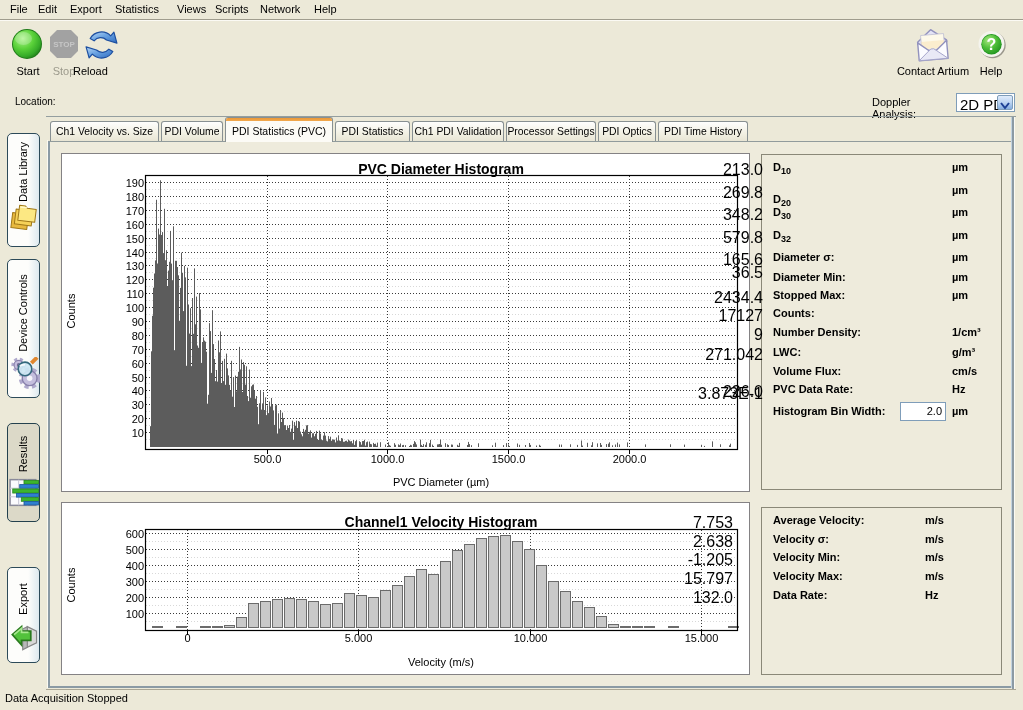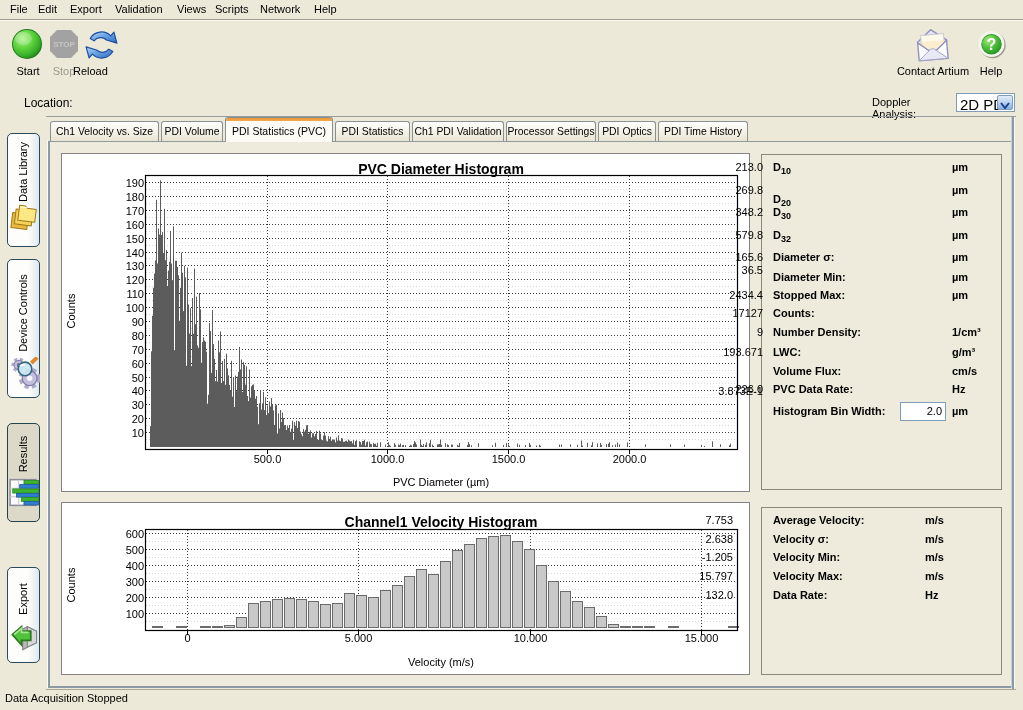--- a/index.html
+++ b/index.html
@@ -4,30 +4,30 @@
 html,body{width:1023px;height:710px;background:#ece9d8;font-family:"Liberation Sans",sans-serif;color:#000;overflow:hidden}
 .abs{position:absolute}
 #page{position:relative;width:841px;height:710px}
 .menu{font-size:11px}
 .tab{position:absolute;font-size:10.4px;white-space:nowrap;overflow:hidden;text-align:center;border:1px solid #889092;border-bottom:none;border-radius:3px 3px 0 0;background:linear-gradient(#fefefd,#f2f0e3 60%,#e8e5d4);padding-top:4px;height:20px;top:121px;z-index:3}
 .seltab{position:absolute;font-size:10.5px;white-space:nowrap;overflow:hidden;text-align:center;border:1px solid #889092;border-bottom:none;border-radius:3px 3px 0 0;background:#fcfbf6;padding-top:7px;height:25px;top:117px;z-index:5}
 .seltab:before{content:"";position:absolute;left:-1px;top:-1px;right:-1px;height:4px;border-radius:3px 3px 0 0;background:linear-gradient(#e8922e,#f2a94f)}
 .vtab{position:absolute;left:7px;width:33px;border:1px solid #2c4a59;border-radius:5px;background:linear-gradient(90deg,#fdfdfb 65%,#dde9ef)}
 .vtab .txt{position:absolute;left:15px;transform:translate(-50%,-50%) rotate(-90deg);font-size:11px;white-space:nowrap}
 .srow{position:absolute;font-size:11px;font-weight:bold;white-space:nowrap}
-.sval{position:absolute;font-size:11px;text-align:right;white-space:nowrap}
+.sval{position:absolute;font-size:16px;text-align:right;white-space:nowrap}
 .sunit{position:absolute;font-size:11px;font-weight:bold;white-space:nowrap}
 </style></head>
 <body>
 <div id="page">
 
 <div class="abs menu" style="left:10px;top:3px">File</div>
 <div class="abs menu" style="left:38px;top:3px">Edit</div>
 <div class="abs menu" style="left:70px;top:3px">Export</div>
-<div class="abs menu" style="left:115px;top:3px">Validation</div>
+<div class="abs menu" style="left:115px;top:3px">Statistics</div>
 <div class="abs menu" style="left:177px;top:3px">Views</div>
 <div class="abs menu" style="left:215px;top:3px">Scripts</div>
 <div class="abs menu" style="left:260px;top:3px">Network</div>
 <div class="abs menu" style="left:314px;top:3px">Help</div>
 <div class="abs" style="left:0;top:19px;width:1023px;height:1px;background:#9f9c8d"></div>
     <div class="abs" style="left:0;top:20px;width:1023px;height:1px;background:#fbfaf4"></div>
 
 <svg class="abs" style="left:0;top:20px" width="1023" height="66" viewBox="0 0 1023 66">
 <defs>
 <radialGradient id="gStart" cx="0.35" cy="0.3" r="0.75">
@@ -73,21 +73,21 @@
 <circle cx="991.5" cy="24.3" r="10.2" fill="#1f941f"></circle>
 <circle cx="991.5" cy="24.3" r="9.6" fill="url(#gHelp)"></circle>
 <text x="991.5" y="30" font-size="16" font-weight="bold" fill="#ffffff" text-anchor="middle" font-family="Liberation Sans">?</text>
 </svg>
 <div class="abs" style="left:0;top:65px;width:56px;text-align:center;font-size:11px">Start</div>
 <div class="abs" style="left:36px;top:65px;width:56px;text-align:center;font-size:11px;color:#9c9a8c">Stop</div>
 <div class="abs" style="left:73px;top:65px;width:56px;text-align:left;font-size:11px">Reload</div>
 <div class="abs" style="left:893px;top:65px;width:80px;text-align:center;font-size:11px;white-space:nowrap">Contact Artium</div>
 <div class="abs" style="left:963px;top:65px;width:56px;text-align:center;font-size:11px">Help</div>
 
-<div class="abs" style="left:24px;top:96px;font-size:12px">Location:</div>
+<div class="abs" style="left:15px;top:96px;font-size:10px">Location:</div>
 
 <div class="abs" style="left:872px;top:96px;font-size:11px">Doppler Analysis:</div>
 <div class="abs" style="left:956px;top:93px;width:59px;height:19px;background:#fff;border:1px solid #7f9db9">
 <span style="font-size:15px;position:absolute;left:3px;top:2px">2D PDI</span>
 <span style="position:absolute;right:1px;top:1px;width:16px;height:15px;border-radius:2px;background:linear-gradient(#e0ecfb,#bcd4f2 50%,#86aee0);border:1px solid #7f9db9;text-align:center"><svg width="10" height="8" viewBox="0 0 10 8" style="margin-top:3px">
           <path d="M1 1 L5 6 L9 1" fill="none" stroke="#1c3f94" stroke-width="2"></path>
         </svg></span>
 </div>
 
 <div class="vtab" style="top:133px;height:114px">
@@ -345,21 +345,21 @@
     <div class="sunit" style="left:952px;top:271px">µm</div>
     <div class="srow" style="left:773px;top:289px">Stopped Max:</div>
     <div class="sval" style="right:78px;top:289px">2434.4</div>
     <div class="sunit" style="left:952px;top:289px">µm</div>
     <div class="srow" style="left:773px;top:307px">Counts:</div>
     <div class="sval" style="right:78px;top:307px">17127</div>
     <div class="srow" style="left:773px;top:326px">Number Density:</div>
     <div class="sval" style="right:78px;top:326px">9</div>
     <div class="sunit" style="left:952px;top:326px">1/cm³</div>
     <div class="srow" style="left:773px;top:346px">LWC:</div>
-    <div class="sval" style="right:78px;top:346px">193.671</div>
+    <div class="sval" style="right:78px;top:346px">271.042</div>
     <div class="sunit" style="left:952px;top:346px">g/m³</div>
     <div class="srow" style="left:773px;top:365px">Volume Flux:</div>
     <div class="sval" style="right:78px;top:385px">3.873E-1</div>
     <div class="sunit" style="left:952px;top:365px">cm/s</div>
     <div class="srow" style="left:773px;top:383px">PVC Data Rate:</div>
     <div class="sval" style="right:78px;top:383px">226.0</div>
     <div class="sunit" style="left:952px;top:383px">Hz</div>
     <div class="srow" style="left:773px;top:405px">Histogram Bin Width:</div>
     <div class="abs" style="left:900px;top:402px;width:46px;height:19px;background:#fff;border:1px solid #7f9db9;font-size:11px;text-align:right;line-height:17px;padding-right:3px">2.0</div>
     <div class="sunit" style="left:952px;top:405px">µm</div>

